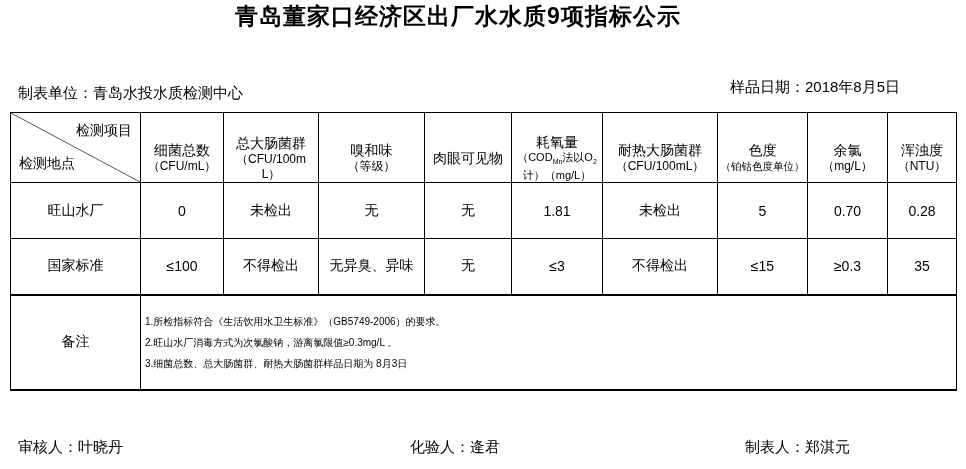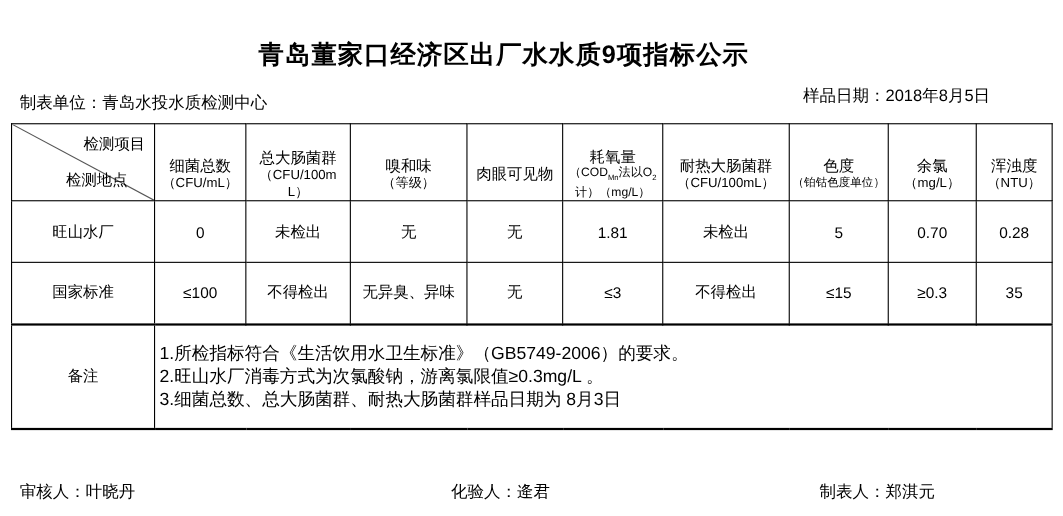--- a/index.html
+++ b/index.html
@@ -2,21 +2,21 @@
 <html><head>
 <meta charset="utf-8">
 <style>
   html,body{margin:0;padding:0;}
   body{
     width:966px;height:469px;background:#ffffff;color:#000;
     font-family:"Liberation Sans","DejaVu Sans",sans-serif;
     position:relative;overflow:hidden;
   }
   .page-title{
-    position:absolute;top:34px;left:0;width:916px;
+    position:absolute;top:1px;left:0;width:916px;
     text-align:center;font-size:23px;font-weight:bold;letter-spacing:1px;
   }
   .meta-left{position:absolute;left:18px;top:84px;font-size:15px;}
   .meta-right{position:absolute;left:730px;top:78px;font-size:15px;}
 
   table.wq{
     position:absolute;left:10px;top:112px;width:946px;
     border-collapse:collapse;table-layout:fixed;
   }
   table.wq td,table.wq th{
@@ -32,25 +32,25 @@
   .h-name{font-size:14px;line-height:17px;margin-top:21px;}
   .h-unit{font-size:12px;line-height:15px;}
   .h-unit.narrow-unit{display:inline-block;max-width:80px;word-break:break-all;}
   .h-unit.small-unit{font-size:10.5px;}
   .cod-unit{font-size:11px;line-height:13px;}
   .cod-unit sub{font-size:7px;}
 
   .corner-cell{position:relative;}
   .corner-cell svg{position:absolute;left:0;top:0;width:100%;height:100%;}
   .corner-top{position:absolute;top:9px;right:8px;font-size:14px;}
-  .corner-bottom{position:absolute;bottom:9px;left:8px;font-size:14px;margin-left:41px;}
+  .corner-bottom{position:absolute;bottom:9px;left:8px;font-size:14px;}
 
   .remark-label-cell{font-size:14px;}
   .remark-content-cell{text-align:left !important;padding-left:4px !important;}
-  .remark-line{font-size:16px;line-height:21px;text-align:left;}
+  .remark-line{font-size:10px;line-height:21px;text-align:left;}
 
   .footer-reviewer{position:absolute;left:18px;top:438px;font-size:15px;}
   .footer-tester{position:absolute;left:410px;top:438px;font-size:15px;}
   .footer-maker{position:absolutE;position:absolute;left:745px;top:438px;font-size:15px;}
 </style>
 </head>
 <body>
 
 <div class="page-title">青岛董家口经济区出厂水水质9项指标公示</div>
 

